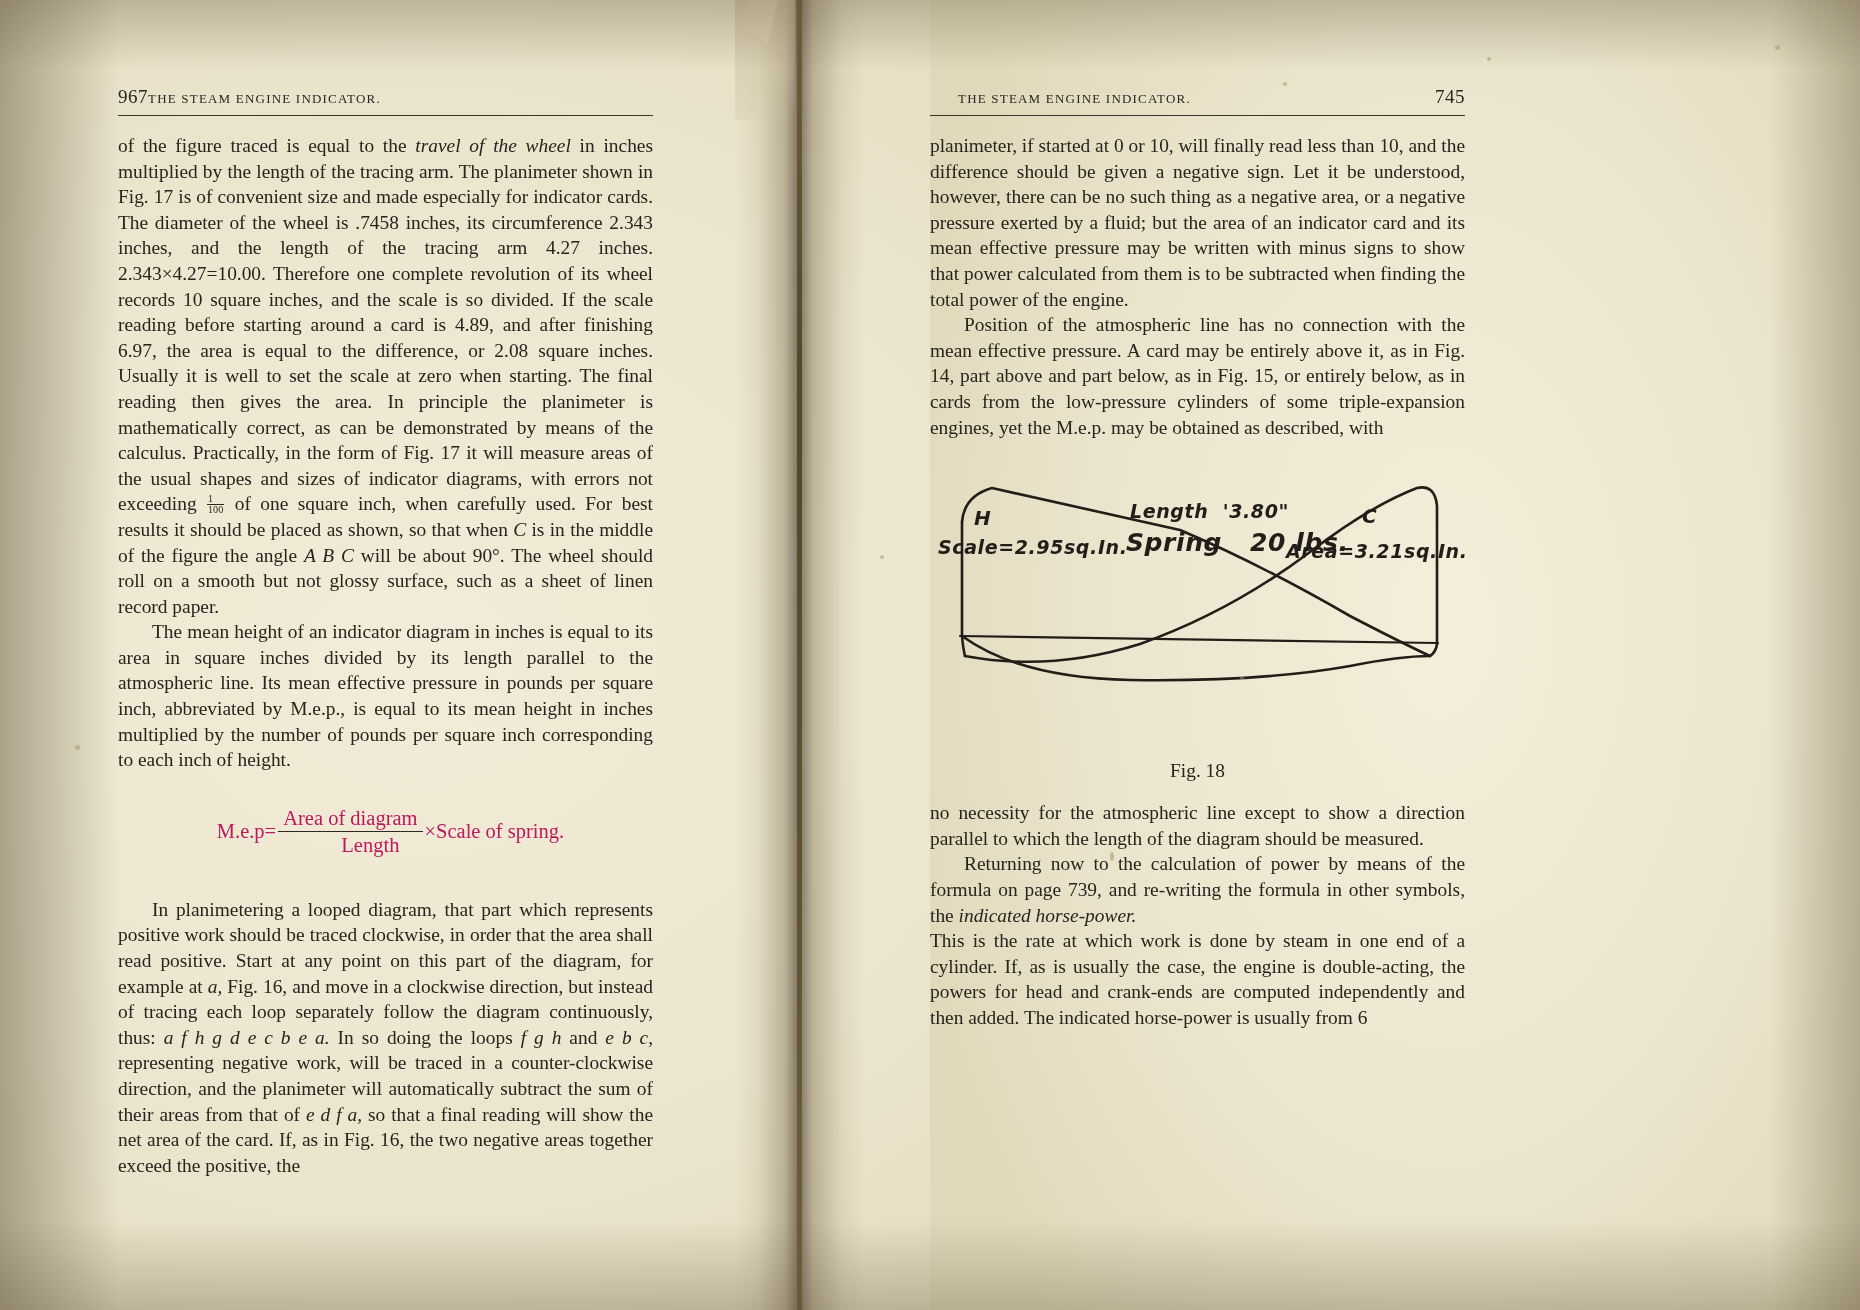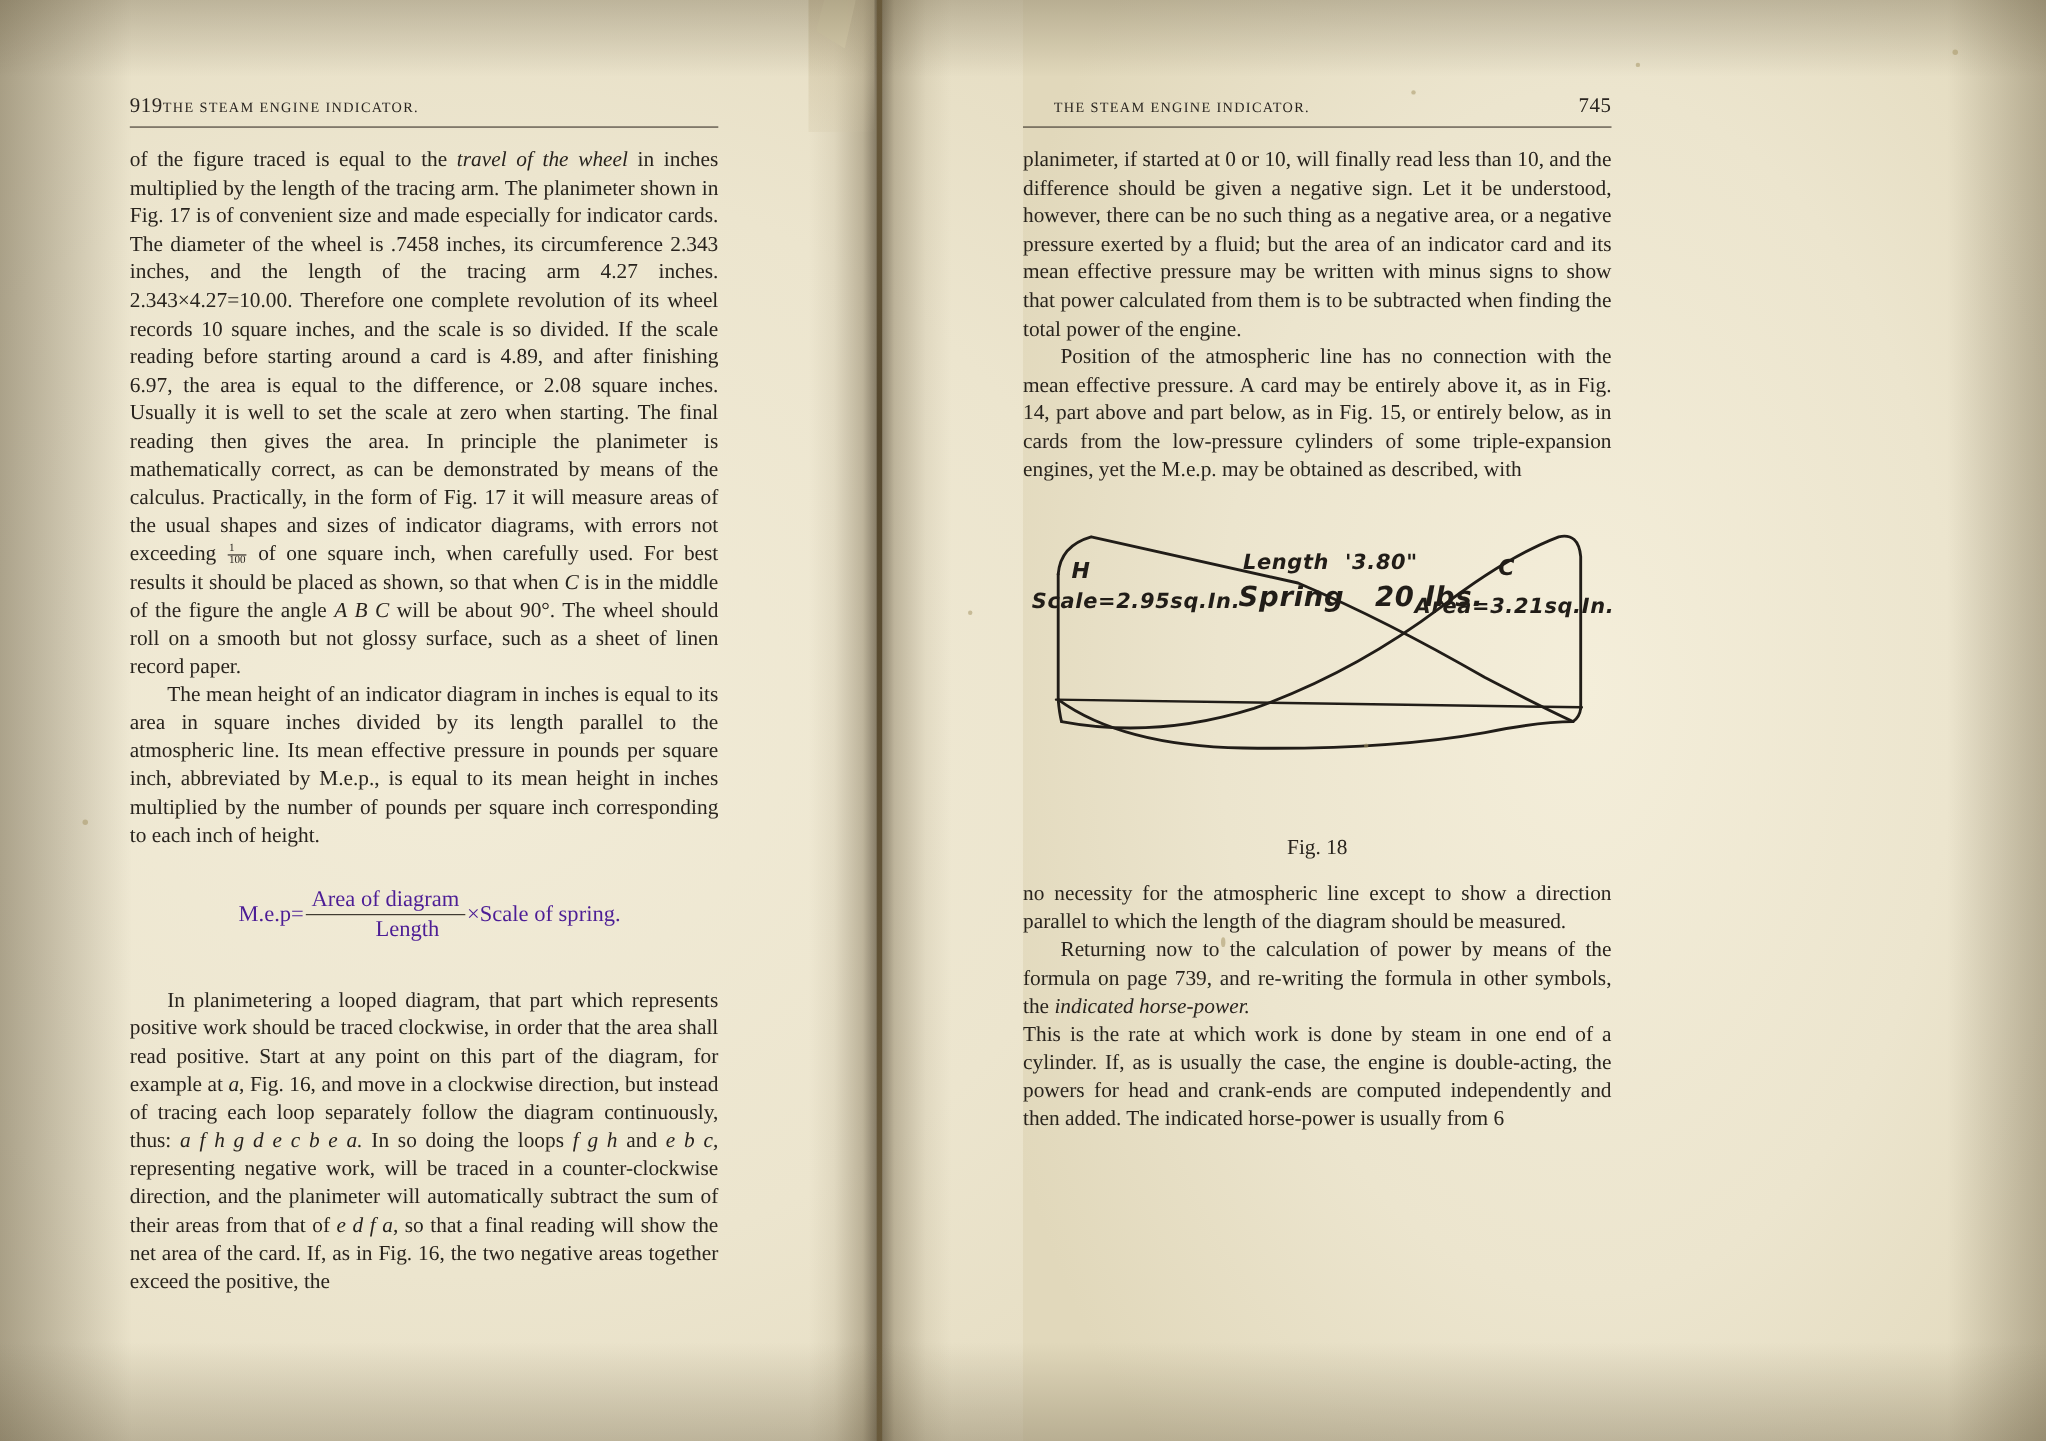--- a/index.html
+++ b/index.html
@@ -172,21 +172,21 @@
   }
   .frac .num { display: block; border-bottom: 1px solid #28231d; padding: 0 1px; }
   .frac .den { display: block; padding: 0 1px; }
 
   
   .eq-block {
     display: flex;
     justify-content: center;
     align-items: center;
     font-size: 20.5px;
-    color: #4c1d95;
+    color: #be185d;
   }
   .eq-mep { margin: 34px 0 40px 0; padding-left: 10px; }
   .eq-ihp { margin: 46px 0 44px 0; }
   .eq-frac {
     display: inline-flex;
     flex-direction: column;
     align-items: center;
     margin: 0 2px;
     vertical-align: middle;
   }
@@ -242,21 +242,21 @@
 
 <div class="page-scan">
 
   <div class="paper-base"></div>
   <div class="paper-base right-half"></div>
 
   <div class="page page-left">
     <div class="text-col col-left">
 
       <div class="running-head">
-        <span class="folio">919</span>
+        <span class="folio">967</span>
         <span class="title-text">THE STEAM ENGINE INDICATOR.</span>
         <span style="width:28px"></span>
       </div>
       <div class="rule"></div>
 
       <p class="body">
         <span>of the figure traced is equal to the </span><span class="it">travel of the wheel</span><span> in inches multiplied by the length of the tracing arm.   The planimeter shown in Fig. 17 is of convenient size and made especially for indicator cards.   The diameter of the wheel is .7458 inches, its circumference 2.343 inches, and the length of the tracing arm 4.27 inches. 2.343×4.27=10.00.   Therefore one complete revolution of its wheel records 10 square inches, and the scale is so divided.   If the scale reading before starting around a card is 4.89, and after finishing 6.97, the area is equal to  the difference, or 2.08 square inches.   Usually it is well to set the scale at zero when starting. The final reading then gives the area.   In principle the planimeter is mathematically correct, as can be demonstrated by means of the calculus.   Practically, in the form of Fig. 17 it will measure areas of the usual shapes and sizes of indicator diagrams, with errors not exceeding </span><span class="frac"><span class="num">1</span><span class="den">100</span></span><span> of one square inch, when carefully used. For best results it should be placed as shown, so that when </span><span class="it">C</span><span> is in the middle of the figure the angle </span><span class="it">A B C</span><span> will be about 90°. The wheel should roll on a smooth but not glossy surface, such as a sheet of linen record paper.</span>
       </p>
 
       <p class="body indent">

